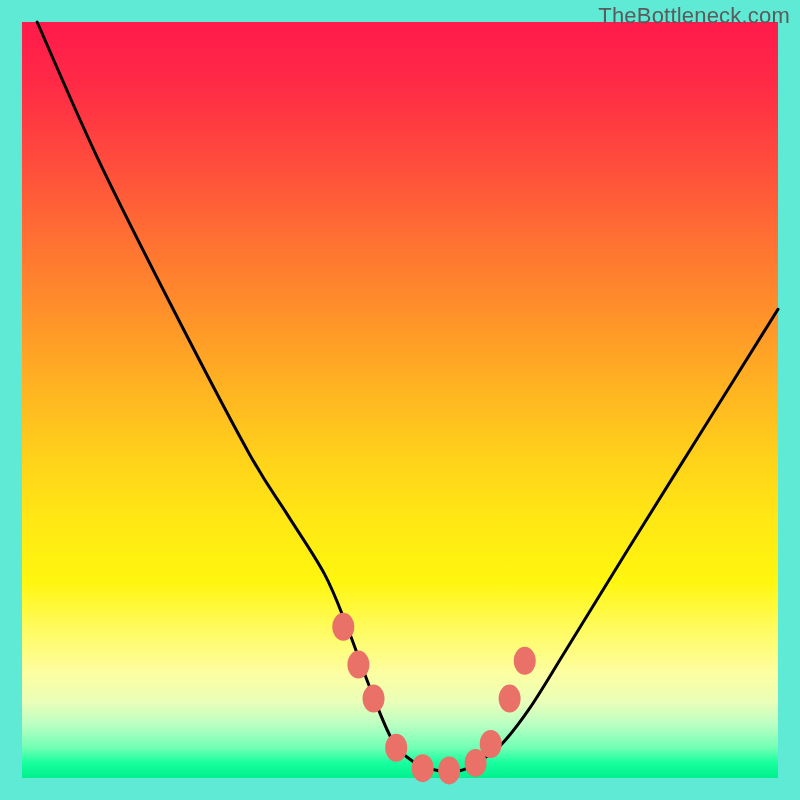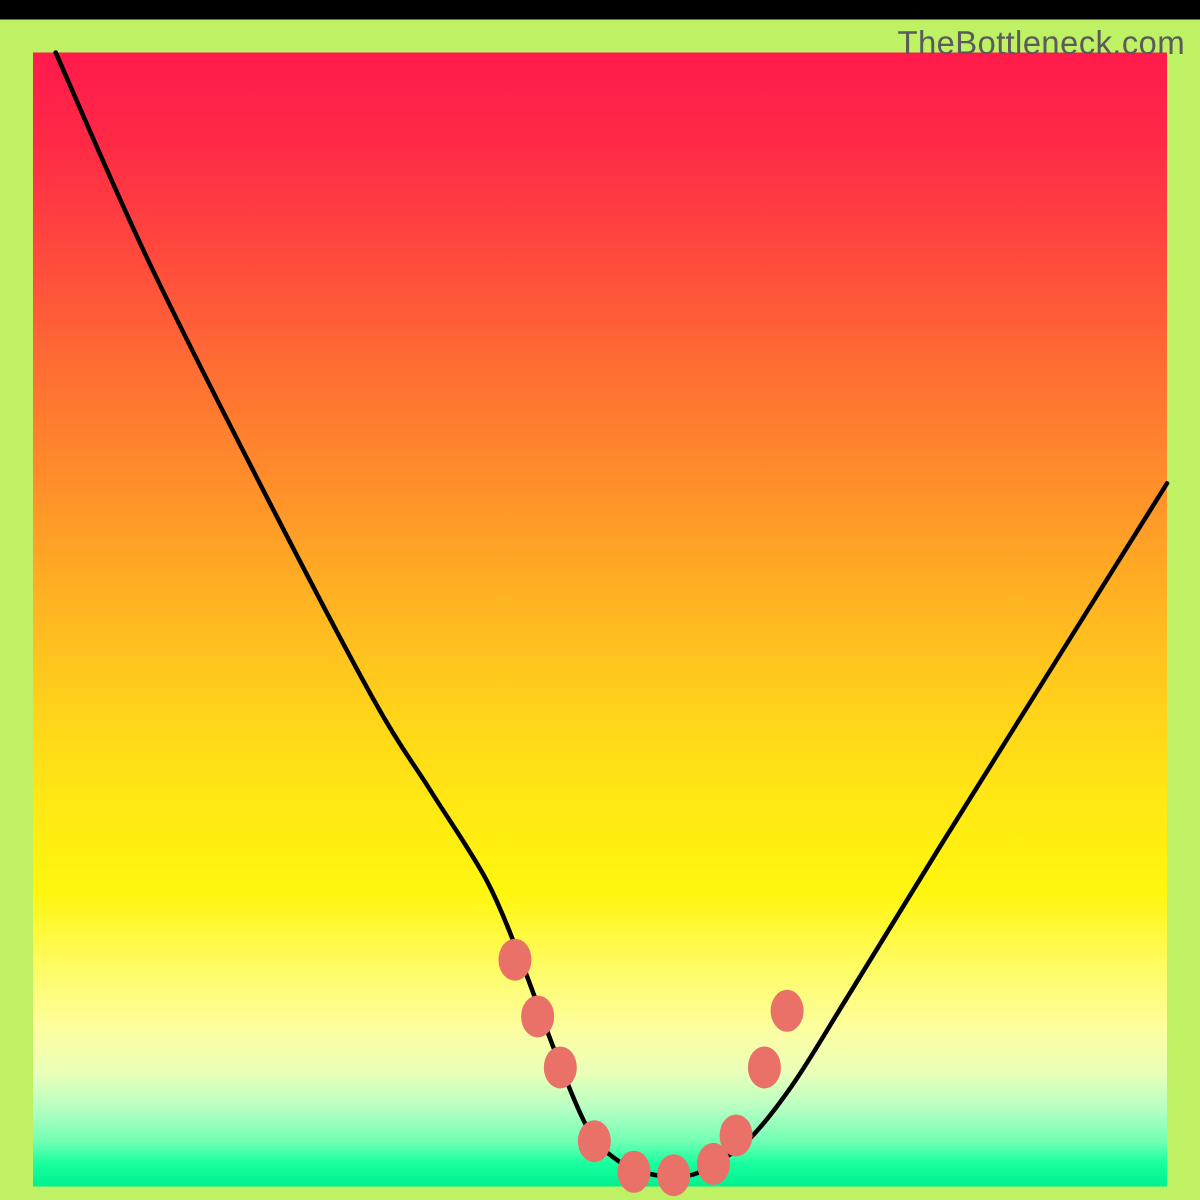--- a/index.html
+++ b/index.html
@@ -7,22 +7,21 @@
     padding: 0;
     width: 800px;
     height: 800px;
     background: #000;
     overflow: hidden;
     font-family: Arial, Helvetica, sans-serif;
   }
   .frame {
     position: absolute;
     inset: 0;
-    background: #bef264;
-    margin-top: 13px;
+    background: #5eead4;
   }
   .plot-area {
     position: absolute;
     left: 22px;
     top: 22px;
     width: 756px;
     height: 756px;
     background: linear-gradient(
       to bottom,
       #ff1a4b 0%,

